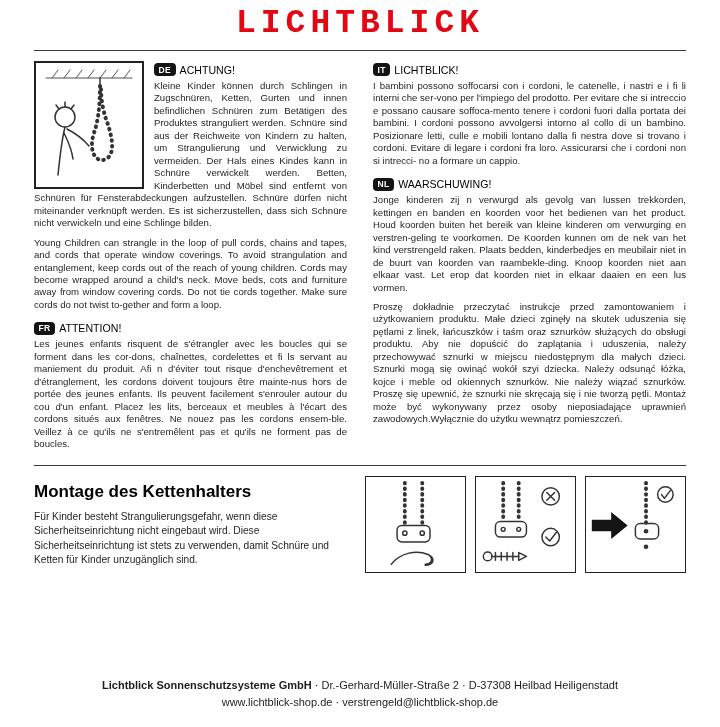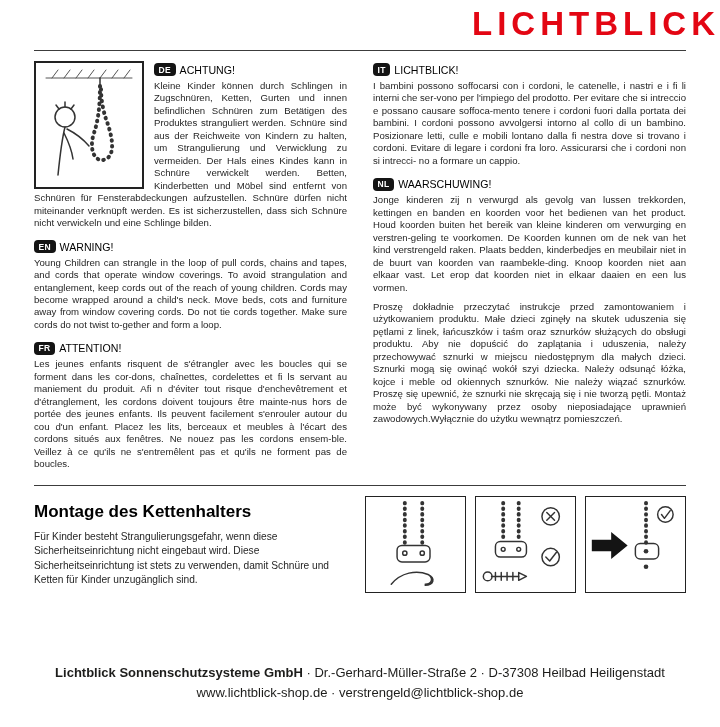--- a/index.html
+++ b/index.html
@@ -1,40 +1,40 @@
 <!DOCTYPE html>
 <html><head>
 <meta charset="utf-8">
 <title>Lichtblick Sicherheitshinweise</title>
 <style>
   *{margin:0;padding:0;box-sizing:border-box}
   html,body{background:#ffffff}
   .page{position:relative;width:720px;height:727px;margin:0 auto;background:#fff;
         font-family:"Liberation Sans",sans-serif;color:#1d1d1b;overflow:hidden}
-  .logo{text-align:right;padding-top:5px;font-family:Liberation Sans, sans-serif;
+  .logo{text-align:center;padding-top:5px;font-family:Liberation Mono, monospace;
         font-weight:bold;font-size:33px;letter-spacing:5px;color:#e30613;line-height:1.15}
   .rule{border-top:1.6px solid #3c3c3c;margin:7px 34px}
   .cols{display:flex;gap:26px;padding:2px 34px 0}
   .col{flex:1;min-width:0}
   .sec{margin-bottom:7px}
   .sec-head{margin-bottom:2px}
   .badge{display:inline-block;background:#141414;color:#fff;font-size:8.5px;font-weight:bold;
          padding:1.5px 4.5px;border-radius:4px;letter-spacing:.4px;vertical-align:1px}
   .sec-title{font-weight:normal;font-size:10.6px;margin-left:4px;color:#000}
   .sec-text{font-size:9.6px;line-height:1.3;text-align:justify;color:#262626}
   .warn-illus{float:left;width:110px;height:128px;margin:1px 10px 3px 0;border:2px solid #222;background:#fff}
   .clear{clear:both}
   .montage{display:flex;gap:14px;padding:3px 34px 0;align-items:center}
   .montage-left{width:305px;flex:0 0 auto}
   .montage-title{font-size:17px;font-weight:bold;color:#000;margin:1px 0 8px}
   .montage-text{font-size:10.2px;line-height:1.42;color:#262626}
   .steps{display:flex;gap:9px;margin-left:auto}
   .step-box{width:101px;height:97px;border:1.6px solid #222;background:#fff}
   .footer-rule{position:absolute;left:34px;right:34px;bottom:45px;border-top:1.6px solid #3c3c3c}
-  .footer{position:absolute;left:0;right:0;bottom:24px;text-align:center;font-size:13px;
+  .footer{position:absolute;left:0;right:0;bottom:16px;text-align:center;font-size:11px;
           line-height:1.55;color:#1d1d1b;background:#fff;padding-top:2px}
   .footer b{font-weight:bold}
   .ln{fill:none;stroke:#333;stroke-width:1.5;stroke-linecap:round;stroke-linejoin:round}
   .thin{fill:none;stroke:#555;stroke-width:1;stroke-linecap:round}
   .bead{fill:none;stroke:#333;stroke-width:4;stroke-dasharray:.6 5.2;stroke-linecap:round}
 </style>
 </head>
 <body>
 
 <div class="page">
@@ -66,23 +66,20 @@
             <path class="ln" d="M28,70 C33,80 36,88 37,96"></path>
           </svg>
         </div>
         <div class="sec-head">
           <span class="badge">DE</span><span class="sec-title">ACHTUNG!</span>
         </div>
         <div class="sec-text">Kleine Kinder können durch Schlingen in Zugschnüren, Ketten, Gurten und innen befindlichen Schnüren zum Betätigen des Produktes stranguliert werden. Schnüre sind aus der Reichweite von Kindern zu halten, um Strangulierung und Verwicklung zu vermeiden. Der Hals eines Kindes kann in Schnüre verwickelt werden. Betten, Kinderbetten und Möbel sind entfernt von Schnüren für Fensterabdeckungen aufzustellen. Schnüre dürfen nicht miteinander verknüpft werden. Es ist sicherzustellen, dass sich Schnüre nicht verwickeln und eine Schlinge bilden.</div>
       </div>
 
       <div class="sec clear">
-        <div class="sec-head">
-          <span class="badge">EN</span><span class="sec-title">WARNING!</span>
-        </div>
         <div class="sec-text">Young Children can strangle in the loop of pull cords, chains and tapes, and cords that operate window coverings. To avoid strangulation and entanglement, keep cords out of the reach of young children. Cords may become wrapped around a child's neck. Move beds, cots and furniture away from window covering cords. Do not tie cords together. Make sure cords do not twist to-gether and form a loop.</div>
       </div>
 
       <div class="sec">
         <div class="sec-head">
           <span class="badge">FR</span><span class="sec-title">ATTENTION!</span>
         </div>
         <div class="sec-text">Les jeunes enfants risquent de s'étrangler avec les boucles qui se forment dans les cor-dons, chaînettes, cordelettes et fi ls servant au maniement du produit. Afi n d'éviter tout risque d'enchevêtrement et d'étranglement, les cordons doivent toujours être mainte-nus hors de portée des jeunes enfants. Ils peuvent facilement s'enrouler autour du cou d'un enfant. Placez les lits, berceaux et meubles à l'écart des cordons situés aux fenêtres. Ne nouez pas les cordons ensem-ble. Veillez à ce qu'ils ne s'entremêlent pas et qu'ils ne forment pas de boucles.</div>
       </div>
 

